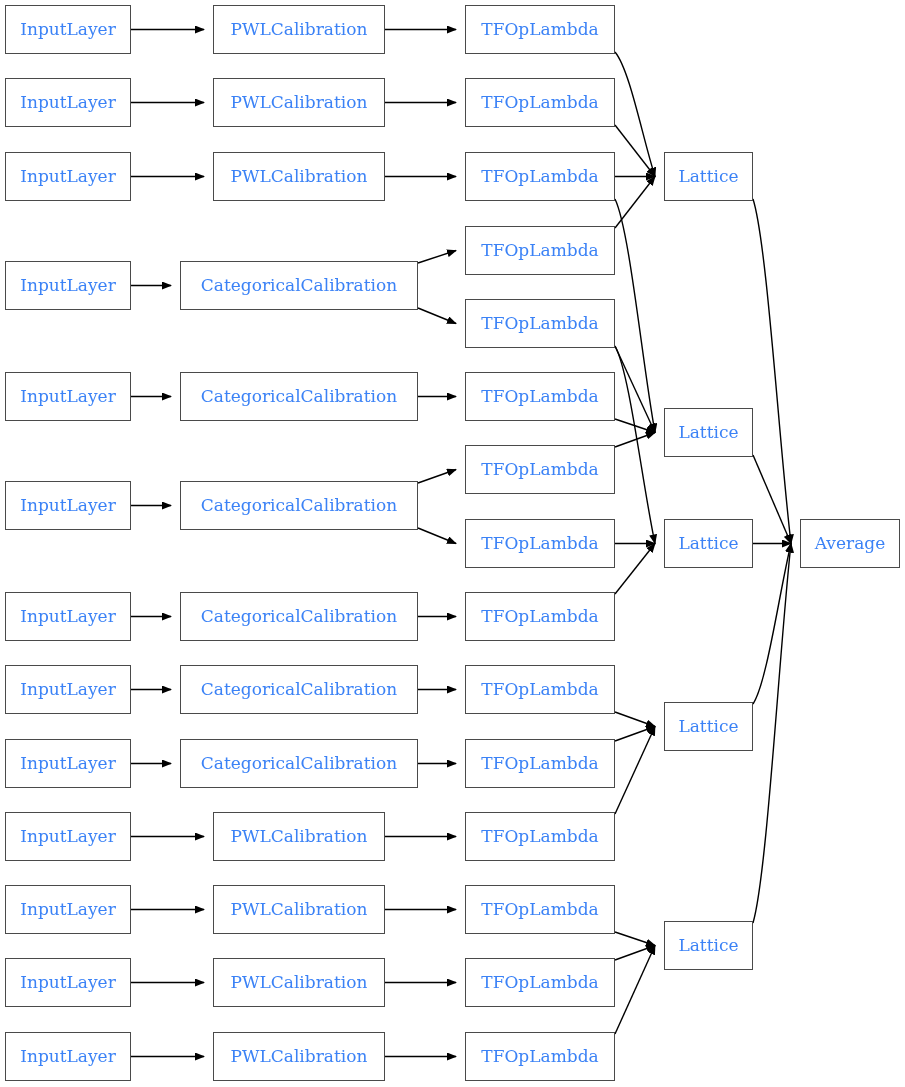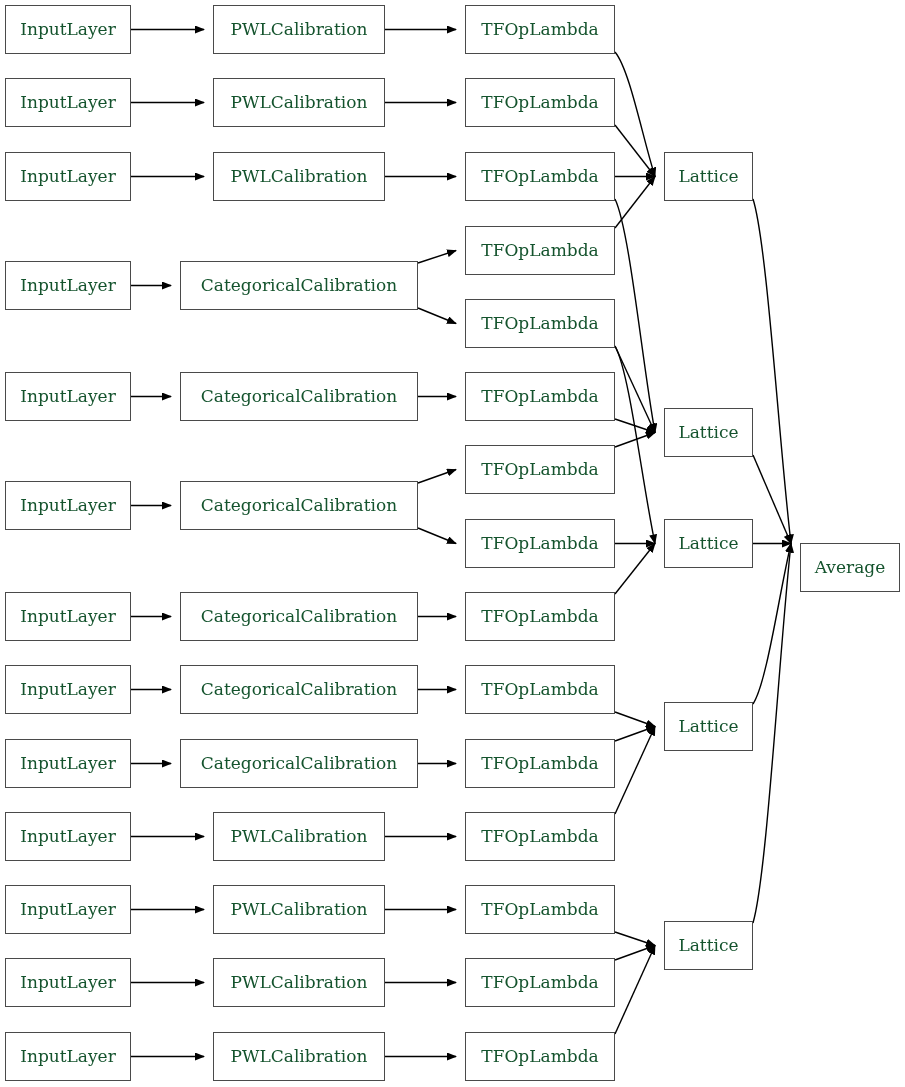--- a/index.html
+++ b/index.html
@@ -13,21 +13,21 @@
   }
   #edges{position:absolute;left:0;top:0;width:905px;height:1087px;}
   .node{
     position:absolute;
     box-sizing:border-box;
     background:#ffffff;
     border:1px solid #4a4a4a;
     display:flex;
     align-items:center;
     justify-content:center;
-    color:#14532d;
+    color:#3b82f6;
     font-size:17px;
     line-height:1;
     white-space:nowrap;
     z-index:2;
   }
   .node .lbl{pointer-events:none;}
 </style>
 </head>
 <body>
 
@@ -223,17 +223,17 @@
       </div>
       <div class="node" style="left: 664px; top: 519px; width: 89px; height: 49px;">
         <span class="lbl">Lattice</span>
       </div>
       <div class="node" style="left: 664px; top: 702px; width: 89px; height: 49px;">
         <span class="lbl">Lattice</span>
       </div>
       <div class="node" style="left: 664px; top: 921px; width: 89px; height: 49px;">
         <span class="lbl">Lattice</span>
       </div>
-      <div class="node" style="left: 800px; top: 543px; width: 100px; height: 49px;">
+      <div class="node" style="left: 800px; top: 519px; width: 100px; height: 49px;">
         <span class="lbl">Average</span>
       </div>
     </div>
 </div>
 
 </body></html>

